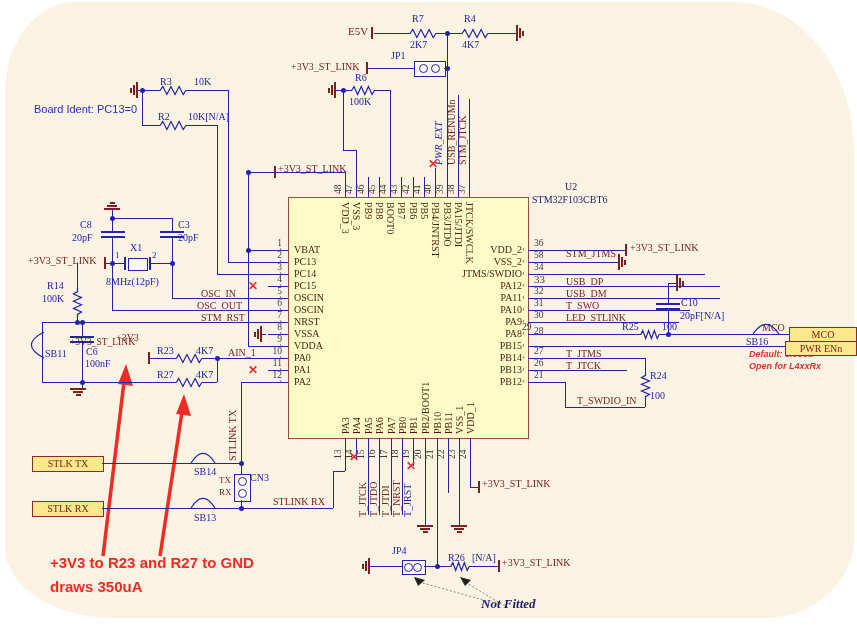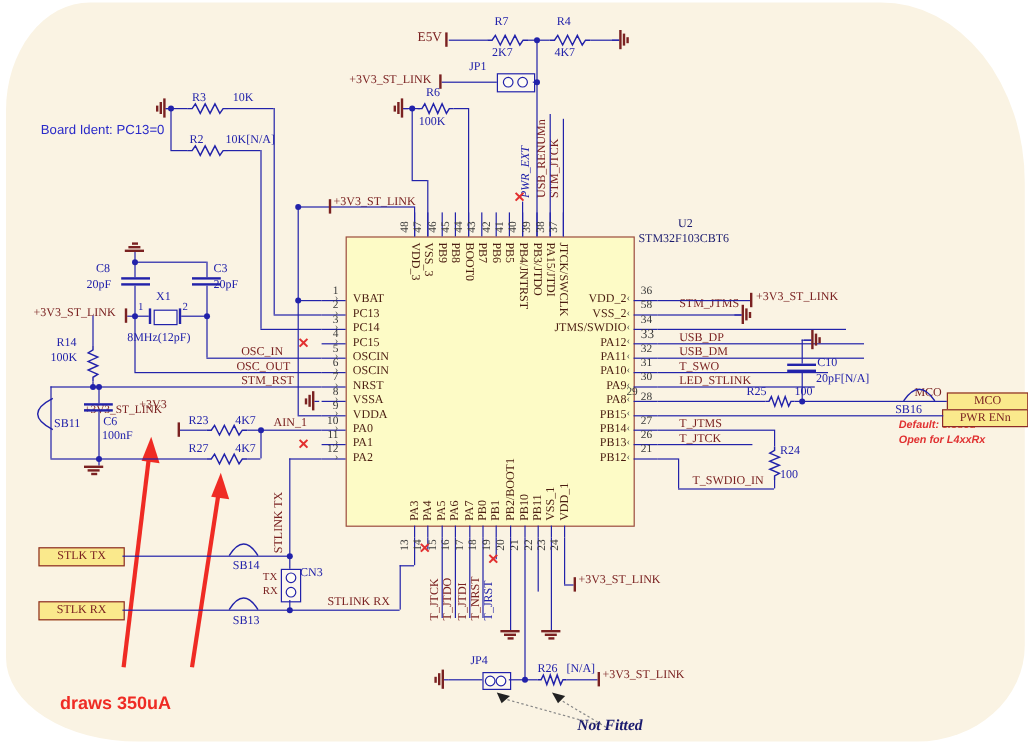--- a/index.html
+++ b/index.html
@@ -145,20 +145,21 @@
   <span class="t b" style="left:194px;top:512px">SB13</span>
   <span class="t m vtu" style="left:227px;top:461px">STLINK TX</span>
   <span class="t m" style="left:273px;top:496px">STLINK RX</span>
   <span class="t m s9" style="left:219px;top:475px">TX</span>
   <span class="t m s9" style="left:219px;top:487px">RX</span>
   <span class="t b" style="left:250px;top:472px">CN3</span>
   <div class="jbox" style="left:234px;top:474px;width:15px;height:26px"></div>
   <div class="jcirc" style="left:238px;top:477px"></div>
   <div class="jcirc" style="left:238px;top:489px"></div>
 
+  <span class="note" style="left:50px;top:554px">+3V3 to R23 and R27 to GND</span>
   <span class="note" style="left:50px;top:578px">draws 350uA</span>
 
   <svg width="120" height="200" style="left:88px;top:360px">
     <line x1="15" y1="196" x2="36" y2="22" stroke="#ef2b24" stroke-width="3.5"></line>
     <polygon points="38,4 30,24 45,26" fill="#ef2b24"></polygon>
     <line x1="72" y1="196" x2="94" y2="52" stroke="#ef2b24" stroke-width="3.5"></line>
     <polygon points="96,34 88,54 103,56" fill="#ef2b24"></polygon>
   </svg>
 
   <svg width="150" height="50" style="left:395px;top:570px">

